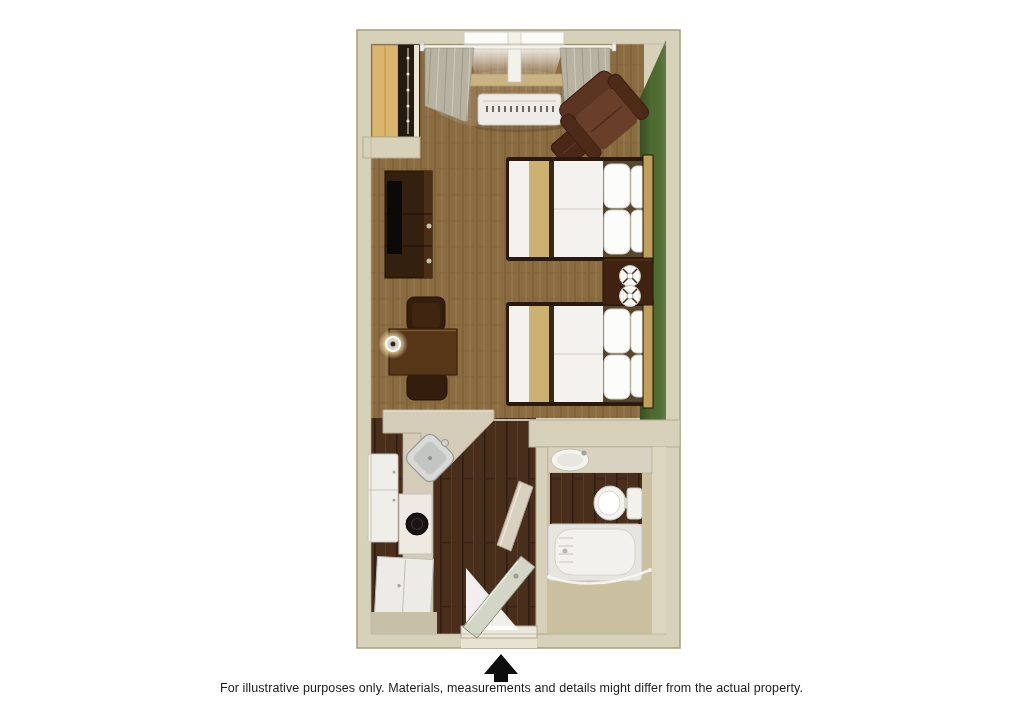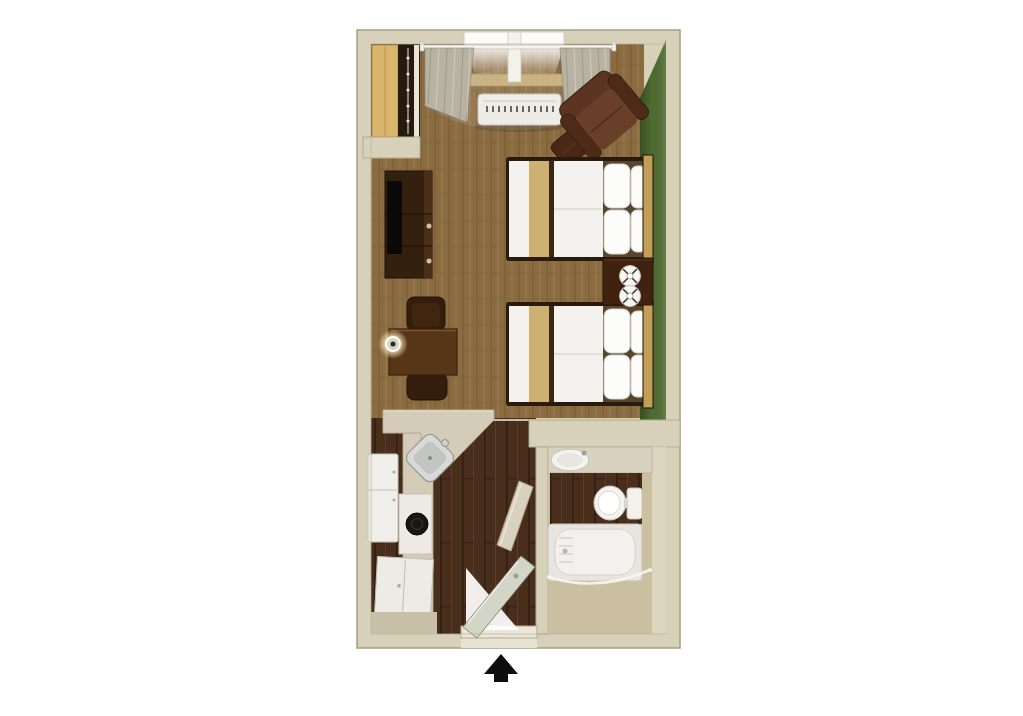--- a/index.html
+++ b/index.html
@@ -302,13 +302,14 @@
 
   <g stroke="#b9b09a" stroke-width="1" fill="none" opacity="0.7">
     <line x1="371" y1="44" x2="666" y2="44"></line>
     <line x1="371" y1="44" x2="371" y2="634"></line>
     <line x1="371" y1="634" x2="666" y2="634"></line>
   </g>
 
   <polygon points="501,654 518,674 508,674 508,682 494,682 494,674 484,674" fill="#0d0d0d"></polygon>
 </svg>
 
+<div id="caption">For illustrative purposes only.  Materials, measurements and details might differ from the actual property.</div>
 </div>
 
 </body></html>

